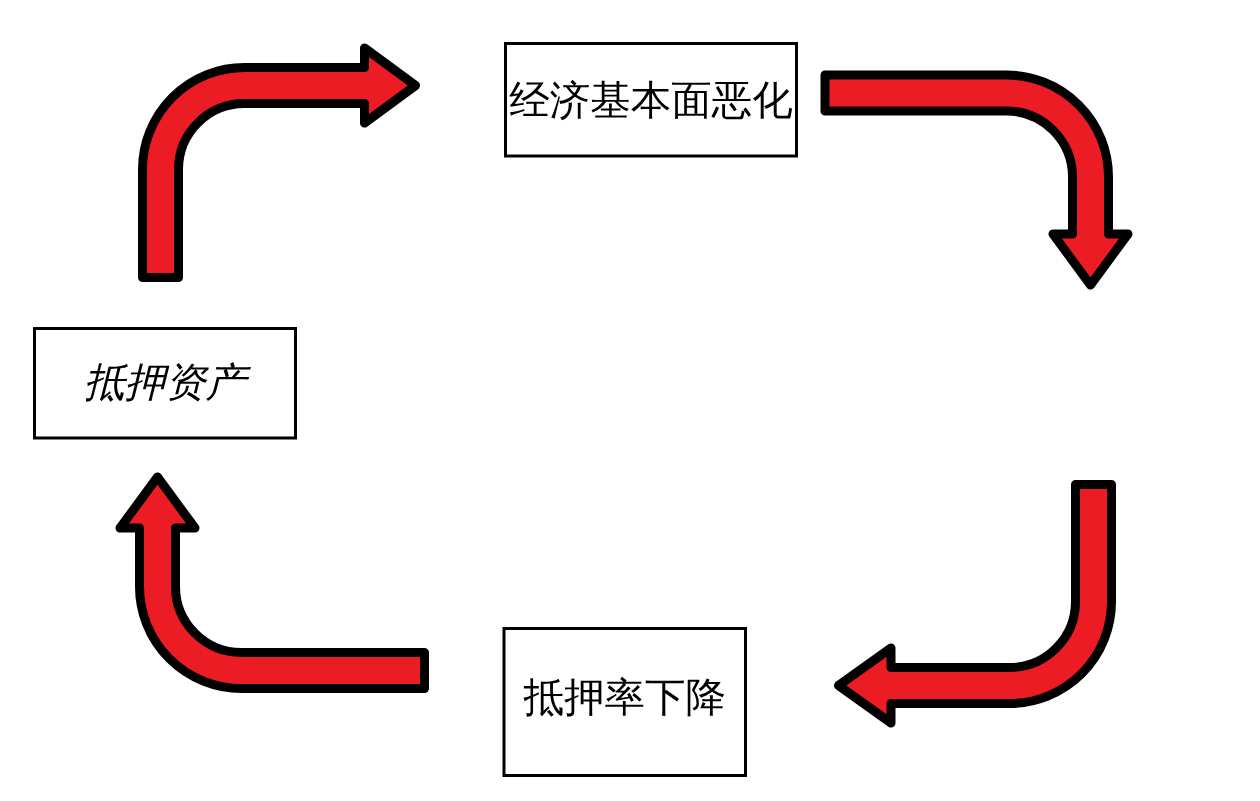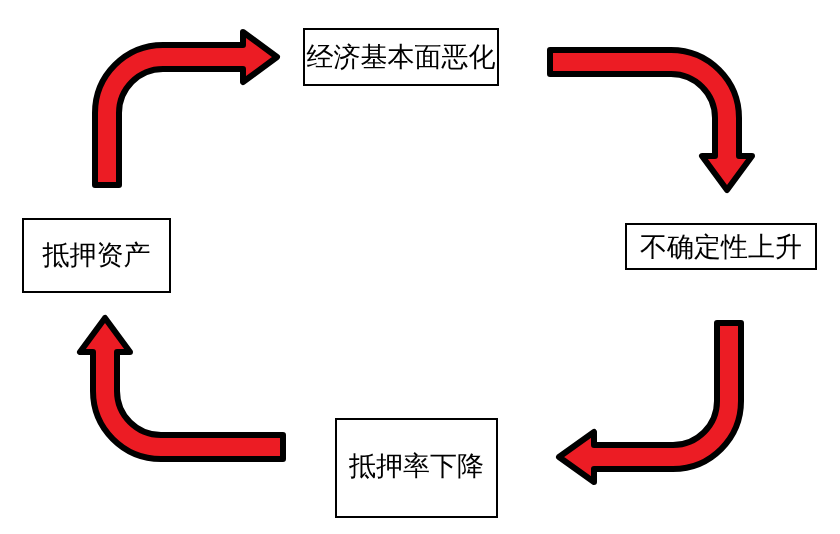--- a/index.html
+++ b/index.html
@@ -28,44 +28,41 @@
     background: #ffffff;
     color: #000000;
     display: flex;
     flex-direction: column;
     align-items: center;
     justify-content: center;
     text-align: center;
     font-size: 27px;
     white-space: nowrap;
   }
-  #node-top    { left: 303px; top: 28px;  width: 196px; height: 58px;  }
+  #node-top    { left: 336px; top: 28px;  width: 196px; height: 77px;  }
   #node-right  { left: 625px; top: 223px; width: 192px; height: 47px;  }
-  #node-left   { left: 22px;  top: 218px; width: 149px; height: 75px;  line-height: 35px; }
+  #node-left   { left: 22px;  top: 218px; width: 176px; height: 75px;  line-height: 35px; font-style: italic; }
   #node-bottom { left: 335px; top: 418px; width: 163px; height: 100px; line-height: 40px; font-family: Liberation Mono, monospace; }
 </style>
 </head>
 <body>
 
 <div class="canvas">
 
   <svg class="arrow-layer" width="840" height="534" viewBox="0 0 840 534" xmlns="http://www.w3.org/2000/svg">
     <path class="arrow" d="M 95 185 L 95 113 A 68 68 0 0 1 163 45 L 243 45 L 243 32 L 277 57 L 243 82 L 243 69 L 163 69 A 44 44 0 0 0 119 113 L 119 185 Z" fill="#ec1c24"></path>
     <path class="arrow" d="M 550 50 L 671 50 A 68 68 0 0 1 739 118 L 739 156 L 752 156 L 727 190 L 702 156 L 715 156 L 715 118 A 44 44 0 0 0 671 74 L 550 74 Z" fill="#ec1c24"></path>
     <path class="arrow" d="M 741 323 L 741 401 A 68 68 0 0 1 673 469 L 594 469 L 594 482 L 559 457 L 594 432 L 594 445 L 673 445 A 44 44 0 0 0 717 401 L 717 323 Z" fill="#ec1c24"></path>
     <path class="arrow" d="M 283 435 L 161 435 A 44 44 0 0 1 117 391 L 117 352 L 130 352 L 105 318 L 80 352 L 93 352 L 93 391 A 68 68 0 0 0 161 459 L 283 459 Z" fill="#ec1c24"></path>
   </svg>
 
   <div class="node" id="node-top">
     <div class="line">经济基本面恶化</div>
   </div>
 
-  <div class="node" id="node-right">
-    <div class="line">不确定性上升</div>
-  </div>
 
   <div class="node" id="node-bottom">
     <div class="line">抵押率下降</div>
   </div>
 
   <div class="node" id="node-left">
     <div class="line">抵押资产</div>
   </div>
 
 </div>

